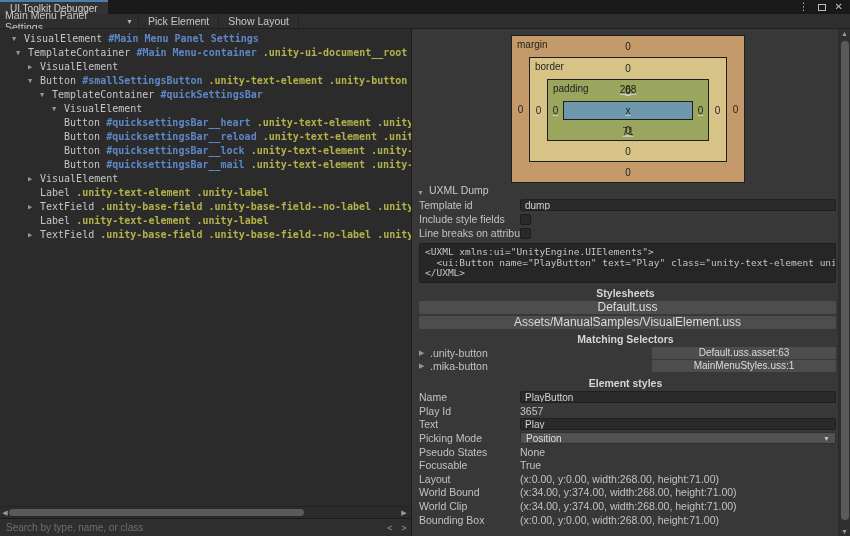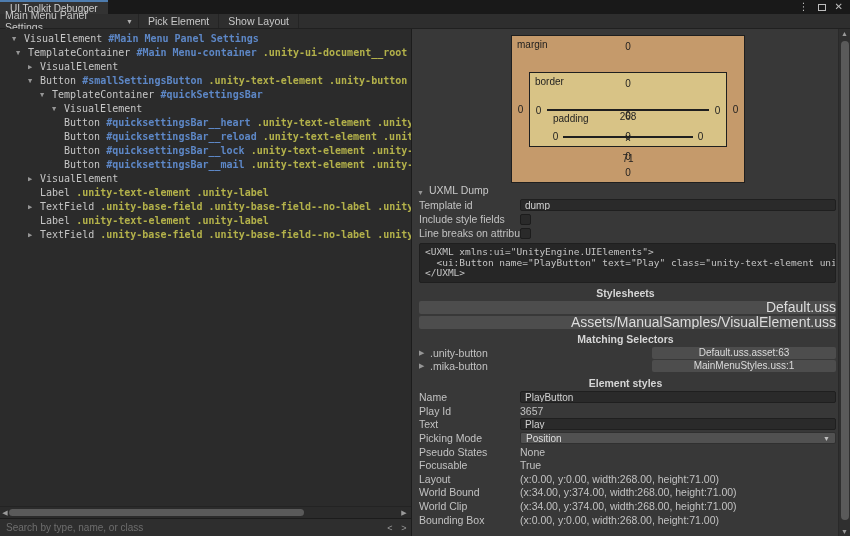--- a/index.html
+++ b/index.html
@@ -49,48 +49,48 @@
   
   .right-panel { position:absolute; left:413px; top:29px; right:0; bottom:0; background:#383838; }
   .right-content { position:absolute; left:0; top:0; right:12px; bottom:0; overflow:hidden; }
   .vscroll { position:absolute; right:0; top:0; width:12px; bottom:0; background:#2f2f2f; border-left:1px solid #292929; }
   .vs-arrow { position:absolute; left:0; width:11px; text-align:center; font-size:7px; color:#9a9a9a; }
   .vs-up { top:1px; } .vs-down { bottom:1px; }
   .vs-thumb { position:absolute; left:2px; top:12px; bottom:16px; width:8px; background:#5a5a5a; border-radius:4px; }
 
   
   .bm { margin:6px 0 0 98px; }
-  .bm-box { border:1px solid #1f1f1f; display:flex; flex-direction:column;gap:15px; }
+  .bm-box { border:1px solid #1f1f1f; display:flex; flex-direction:column; }
   .bm-margin { width:234px; height:148px; }
   .bm-top { height:21px; position:relative; display:flex; align-items:center; justify-content:center; }
   .bm-label { position:absolute; left:5px; top:3px; font-size:10px; color:#1e1e1e; }
   .bm-val { font-size:10px; color:#1e1e1e; }
   .bm-mid { flex:1; display:flex; min-height:0; }
   .bm-side { display:flex; align-items:center; justify-content:center; }
   .side-17 { width:17px; } .side-15 { width:15px; }
   .bm-bot { height:20px; display:flex; align-items:center; justify-content:center; }
-  .bm-border { flex:1; }
+  .bm-border { flex:1;text-decoration:underline; }
   .bm-padding { flex:1; }
   .bm-content { flex:1; display:flex; align-items:center; justify-content:center; gap:10px; }
 
   
   .fold-header { display:flex; align-items:flex-end; margin:0 0 2px 4px; font-size:10.5px; color:#c8c8c8; height:13px; }
   .fold-arrow { font-size:7px; color:#969696; width:12px; }
   .frow { display:flex; align-items:center; height:14px; margin:0 2px 0 6px; font-size:10.5px; color:#c2c2c2; }
   .frow-label { width:101px; flex:none; white-space:nowrap; overflow:hidden; }
   .frow-field { flex:1; min-width:0; display:flex; align-items:center; }
   .field { width:100%; height:12px; background:#2a2a2a; border:1px solid #1f1f1f; border-radius:2px;
            color:#d2d2d2; font-family:"Liberation Sans", sans-serif; font-size:10px; padding:0 4px; outline:none; }
   .checkbox { width:11px; height:11px; background:#2a2a2a; border:1px solid #1c1c1c; border-radius:2px; }
   .codebox { margin:3px 2px 0 6px; background:#262626; border:1px solid #1f1f1f; border-radius:2px;
              padding:3px 5px; font-family:"DejaVu Sans Mono", monospace; font-size:9.5px; line-height:10.5px;
              color:#c4c4c4; white-space:pre; overflow:hidden; }
   .section-header { text-align:center; font-size:10.5px; font-weight:bold; color:#d6d6d6; margin:4px 0 2px 0; height:12px; }
-  .uss-bar { margin:1px 2px 2px 6px; height:13px; background:#4d4d4d; border-radius:2px; text-align:right;
-             font-size:14px; line-height:13px; color:#dcdcdc; overflow:hidden; }
+  .uss-bar { margin:1px 2px 2px 6px; height:13px; background:#4d4d4d; border-radius:2px; text-align:center;
+             font-size:12px; line-height:13px; color:#dcdcdc; overflow:hidden; }
   .sel-row { display:flex; align-items:center; height:13px; margin:0 2px 0 6px; font-size:10.5px; color:#c2c2c2; }
   .sel-arrow { font-size:7px; color:#969696; width:11px; }
   .sel-btn { margin-left:auto; width:184px; height:12px; background:#4d4d4d; border-radius:2px;
              text-align:center; font-size:10px; line-height:12px; color:#dcdcdc; }
   .es-row { display:flex; align-items:center; height:13.6px; margin:0 2px 0 6px; font-size:10.5px; color:#c2c2c2; }
   .dropdown-ctl { width:100%; height:12px; background:#515151; border:1px solid #303030; border-radius:2px;
                   display:flex; align-items:center; padding:0 5px; font-size:10px; color:#dedede;justify-content:center; }
   .dropdown-ctl .arr { margin-left:auto; font-size:7px; color:#c0c0c0; }
   .plain-val { font-size:10.5px; color:#c2c2c2; white-space:nowrap; }
 </style>

